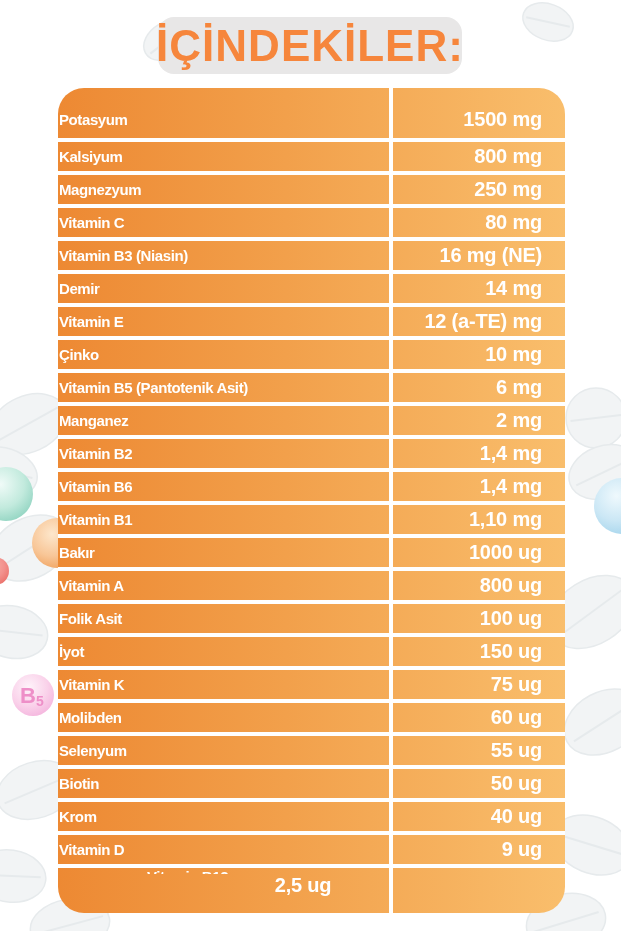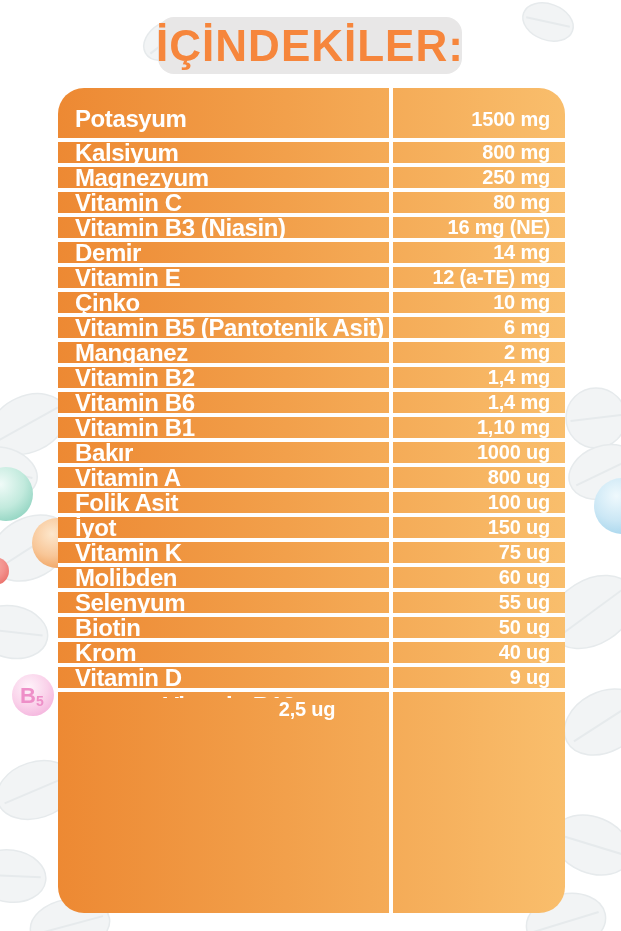--- a/index.html
+++ b/index.html
@@ -14,27 +14,27 @@
     z-index:2;}
   .header-title{color:#f6863c;font-size:44px;font-weight:bold;letter-spacing:1px;
     font-family:"Liberation Sans",sans-serif;}
 
   .contents-table{position:absolute;left:58px;top:88px;width:507px;height:825px;
     border-radius:26px;overflow:hidden;z-index:1;
     background:linear-gradient(90deg,#ed8933 0%,#f2a04b 45%,#f9be6c 100%);
     display:flex;flex-direction:column;box-sizing:border-box;}
   .col-divider{position:absolute;left:331px;top:0;bottom:0;width:4px;background:#ffffff;z-index:3;}
 
-  .t-row{box-sizing:border-box;height:25px;border-top:4px solid #ffffff;
+  .t-row{box-sizing:border-box;height:33px;border-top:4px solid #ffffff;
     display:flex;align-items:center;}
   .t-row:first-child{height:50px;border-top:none;padding-top:12px;}
   .t-row:last-child{height:49px;padding-bottom:16px;flex-direction:column;}
-  .t-cell-name{box-sizing:border-box;width:331px;padding-left:17px;color:#ffffff;
-    font-weight:bold;font-size:24px;letter-spacing:-0.4px;white-space:nowrap;overflow:hidden;}
-  .t-cell-amount{box-sizing:border-box;flex:1;padding-right:15px;padding-left:6px;color:#ffffff;
+  .t-cell-name{box-sizing:border-box;width:331px;padding-left:1px;color:#ffffff;
+    font-weight:bold;font-size:15px;letter-spacing:-0.4px;white-space:nowrap;overflow:hidden;}
+  .t-cell-amount{box-sizing:border-box;flex:1;padding-right:23px;padding-left:6px;color:#ffffff;
     font-weight:bold;font-size:20px;letter-spacing:-0.2px;text-align:right;white-space:nowrap;}
 </style>
 </head>
 <body>
 
 <div class="page">
 
   <svg class="bg-svg" width="621" height="931" viewBox="0 0 621 931">
       <defs>
         <radialGradient id="ballg0" cx="0.4" cy="0.32" r="0.8">

